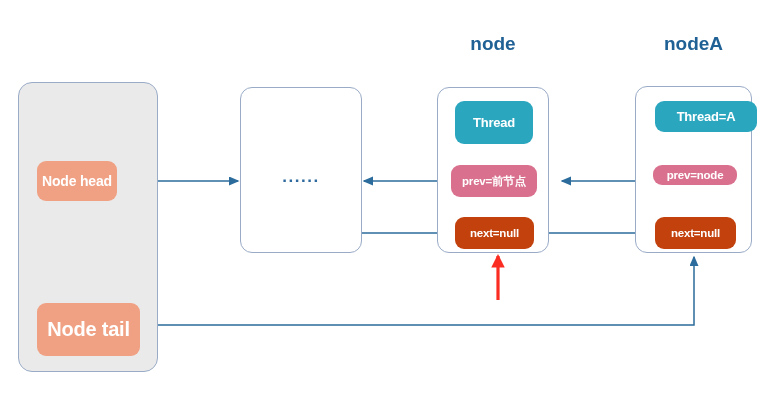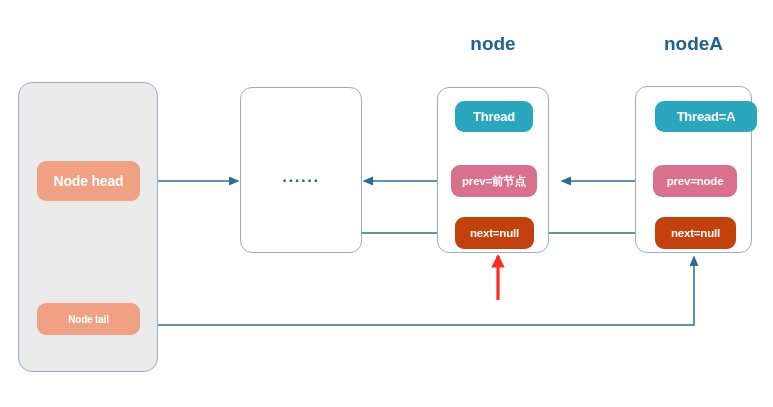--- a/index.html
+++ b/index.html
@@ -68,45 +68,45 @@
     font-weight: bold;
     white-space: nowrap;
     letter-spacing: -0.2px;
   }
   .pill-orange { background: #f0a183; }
   .pill-teal   { background: #2ba6bf; }
   .pill-pink   { background: #d9708e; }
   .pill-slate  { background: #c2410c; }
 
   #node-head-pill {
-    left: 37px; top: 161px; width: 103px; height: 40px;
+    left: 37px; top: 161px; width: 80px; height: 40px;
     font-size: 14px;
   }
   #node-tail-pill {
-    left: 37px; top: 303px; width: 103px; height: 32px;
-    font-size: 10px;
+    left: 37px; top: 303px; width: 103px; height: 53px;
+    font-size: 20px;
   }
   #node-thread-pill {
-    left: 455px; top: 101px; width: 78px; height: 31px;
+    left: 455px; top: 101px; width: 78px; height: 43px;
     font-size: 13px;
   }
   #node-prev-pill {
     left: 451px; top: 165px; width: 86px; height: 32px;
     font-size: 11.5px;
   }
   #node-next-pill {
     left: 455px; top: 217px; width: 79px; height: 32px;
     font-size: 11.5px;
   }
   #nodea-thread-pill {
     left: 655px; top: 101px; width: 102px; height: 31px;
     font-size: 13px;
   }
   #nodea-prev-pill {
-    left: 653px; top: 165px; width: 84px; height: 32px;
+    left: 653px; top: 165px; width: 84px; height: 20px;
     font-size: 11.5px;
   }
   #nodea-next-pill {
     left: 655px; top: 217px; width: 81px; height: 32px;
     font-size: 11.5px;
   }
   .title-label {
     position: absolute;
     color: #1f6095;
     font-size: 19px;

